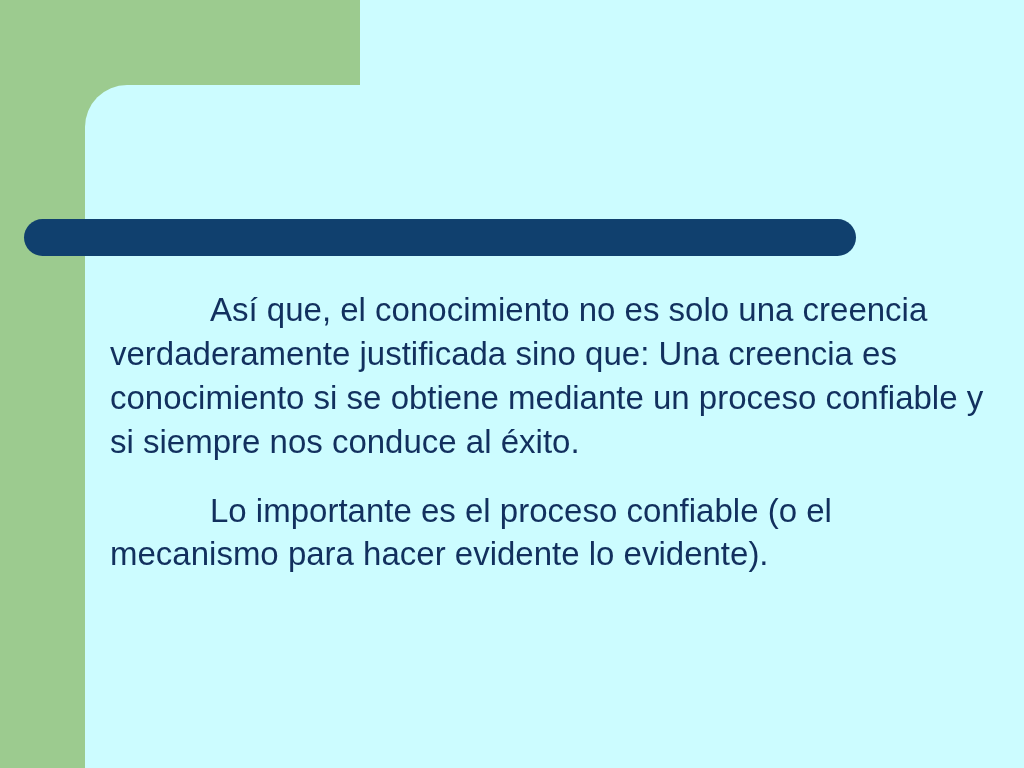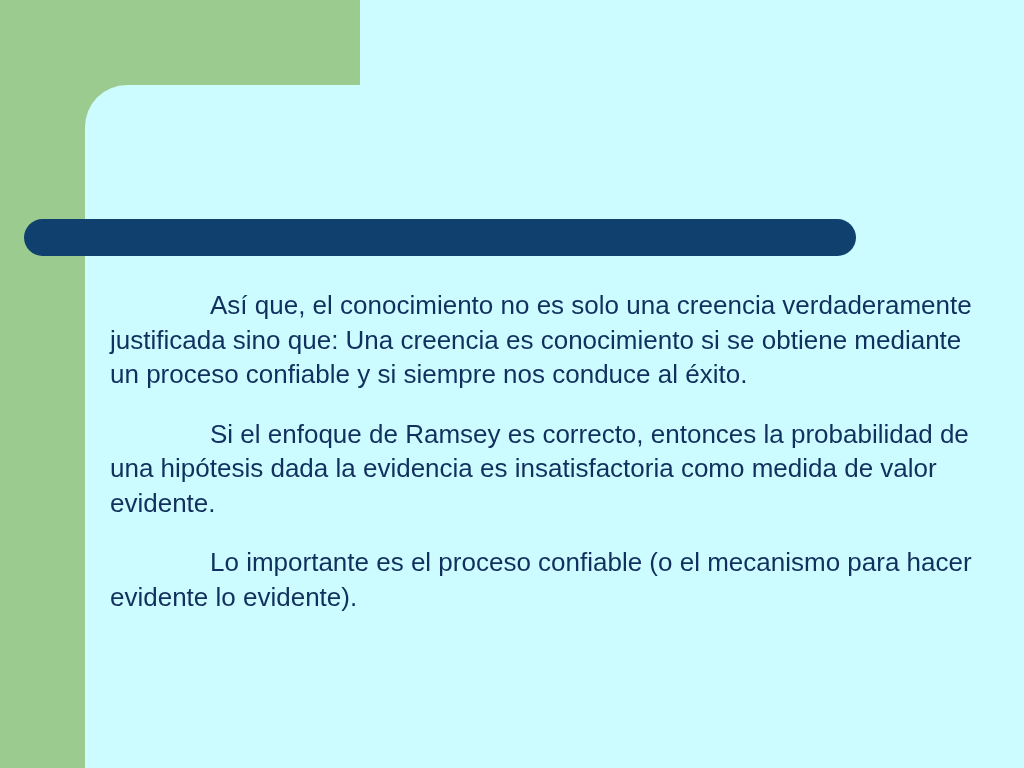--- a/index.html
+++ b/index.html
@@ -74,21 +74,21 @@
     border-radius: 19px;
   }
 
   
   .body-text {
     position: absolute;
     left: 110px;
     top: 288px;
     width: 878px;
     color: #12305e;
-    font-size: 26px;
+    font-size: 33px;
     line-height: 1.33;
   }
 
   .para {
     margin: 0 0 25px 0;
     text-indent: 100px;
     text-align: left;
   }
   .para:last-child {
     margin-bottom: 0;
@@ -101,17 +101,16 @@
 
   <div class="green-band"></div>
   <div class="cyan-right"></div>
   <div class="cyan-panel"></div>
   <div class="white-bottom"></div>
 
   <div class="title-bar"></div>
 
   <div class="body-text">
     <p class="para">Así que, el conocimiento no es solo una creencia verdaderamente justificada sino que: Una creencia es conocimiento si se obtiene mediante un proceso confiable y si siempre nos conduce al éxito.</p>
-    <p class="para">Si el enfoque de Ramsey es correcto, entonces la probabilidad de una hipótesis dada la evidencia es insatisfactoria como medida de valor evidente.</p>
     <p class="para">Lo importante es el proceso confiable (o el mecanismo para hacer evidente lo evidente).</p>
   </div>
 
 </div>
 
 </body></html>

